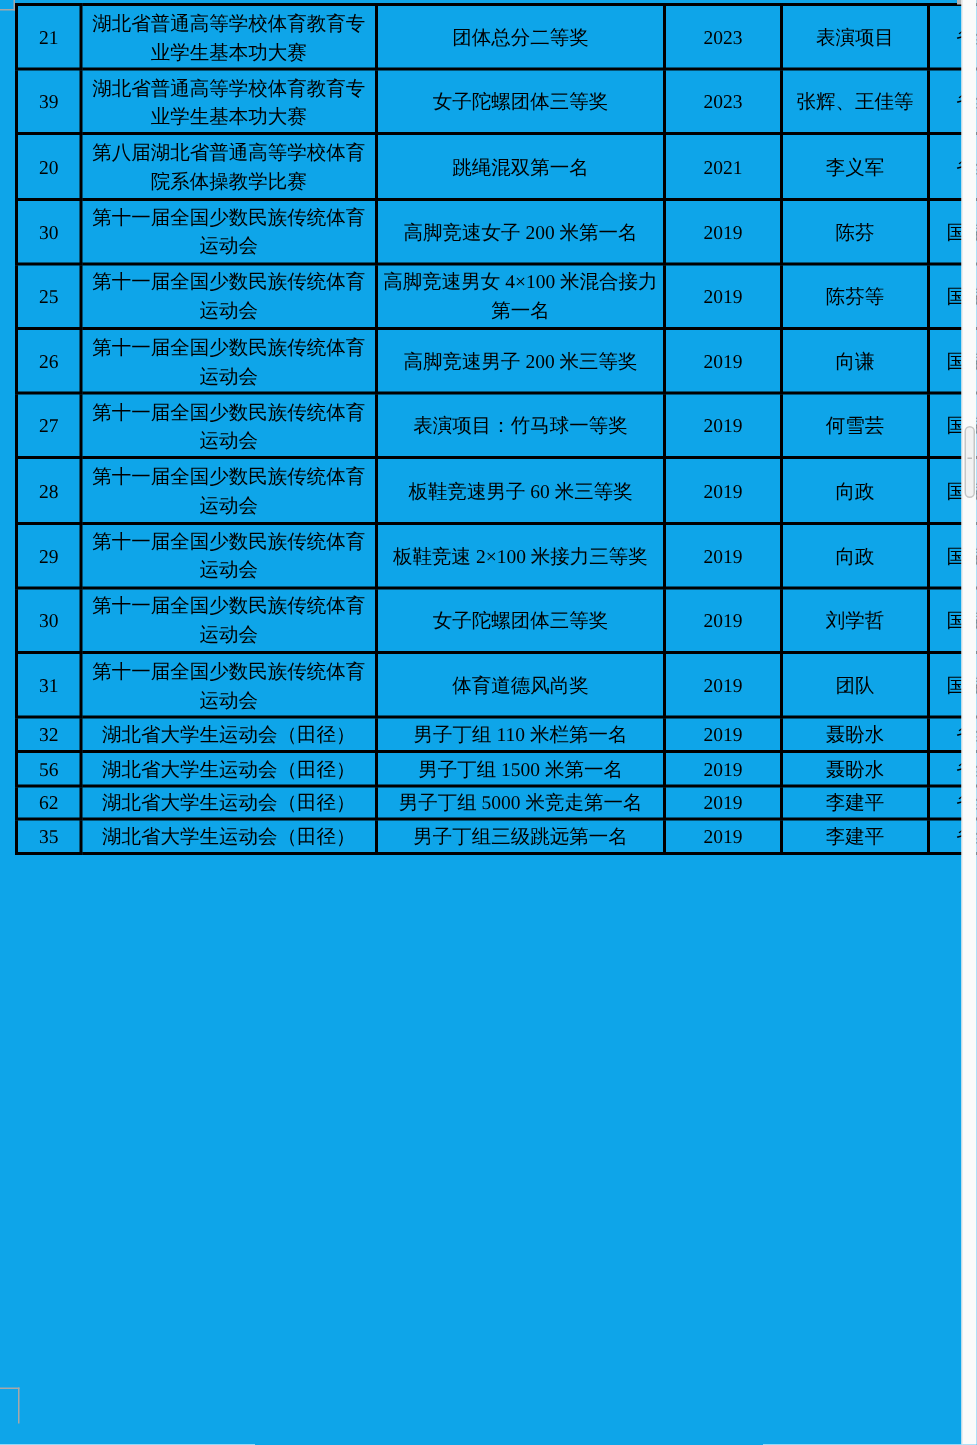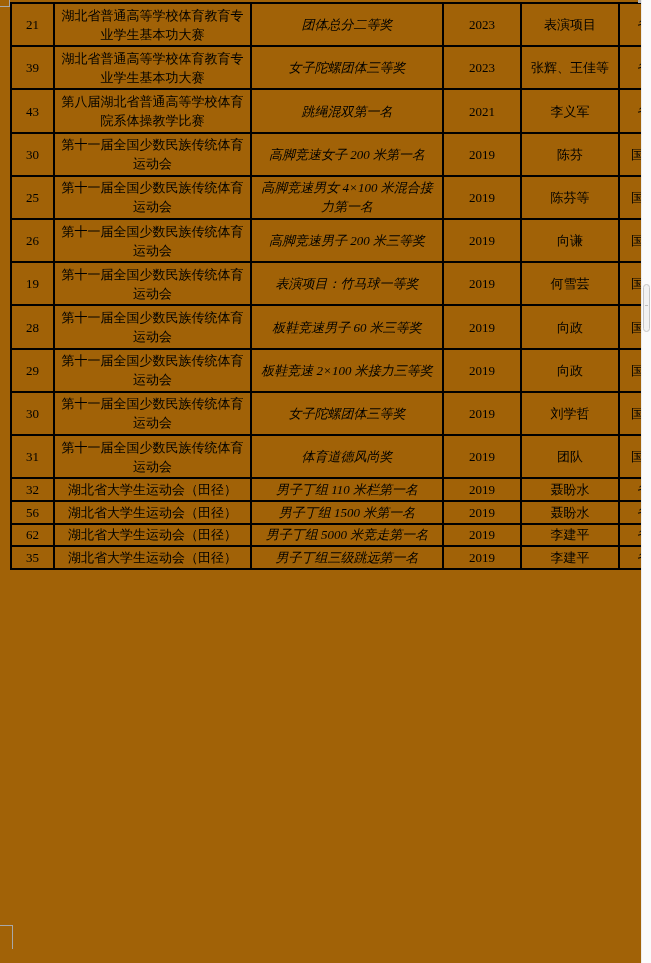--- a/index.html
+++ b/index.html
@@ -9,21 +9,21 @@
     width: 651px;
     height: 963px;
     overflow: hidden;
     font-family: "Liberation Serif", "DejaVu Serif", serif;
     color: #000000;
   }
   .page {
     position: relative;
     width: 651px;
     height: 963px;
-    background: #a16207;
+    background: #0ea5e9;
   }
   table.awards {
     position: absolute;
     left: 10px;
     top: 2px;
     width: 633px;
     height: 568px;
     border-collapse: collapse;
     table-layout: fixed;
   }
@@ -31,21 +31,21 @@
     border: 2px solid #000000;
     text-align: center;
     vertical-align: middle;
     font-size: 13px;
     line-height: 19px;
     padding: 0 3px;
     overflow: hidden;
   }
   td.c-no   { width: 35px;  }
   td.c-comp { width: 189px; }
-  td.c-awd  { width: 184px; font-style: italic; }
+  td.c-awd  { width: 184px; }
   td.c-year { width: 70px;  }
   td.c-win  { width: 90px;  }
   td.c-lvl  { width: 55px;  }
 
   
   .mark { position: absolute; background: #a8a8a8; }
   .mark-tl-h { left: 0; top: 6px; width: 10px; height: 1px; }
   .mark-tl-v { left: 9px; top: 0; width: 1px; height: 7px; }
   .mark-bl-h { left: 0; top: 925px; width: 13px; height: 1px; }
   .mark-bl-v { left: 12px; top: 925px; width: 1px; height: 24px; }
@@ -108,21 +108,21 @@
       </tr>
       <tr>
         <td class="c-no">39</td>
         <td class="c-comp">湖北省普通高等学校体育教育专业学生基本功大赛</td>
         <td class="c-awd">女子陀螺团体三等奖</td>
         <td class="c-year">2023</td>
         <td class="c-win">张辉、王佳等</td>
         <td class="c-lvl">省级</td>
       </tr>
       <tr>
-        <td class="c-no">43</td>
+        <td class="c-no">20</td>
         <td class="c-comp">第八届湖北省普通高等学校体育院系体操教学比赛</td>
         <td class="c-awd">跳绳混双第一名</td>
         <td class="c-year">2021</td>
         <td class="c-win">李义军</td>
         <td class="c-lvl">省级</td>
       </tr>
       <tr>
         <td class="c-no">30</td>
         <td class="c-comp">第十一届全国少数民族传统体育运动会</td>
         <td class="c-awd">高脚竞速女子 200 米第一名</td>
@@ -140,21 +140,21 @@
       </tr>
       <tr>
         <td class="c-no">26</td>
         <td class="c-comp">第十一届全国少数民族传统体育运动会</td>
         <td class="c-awd">高脚竞速男子 200 米三等奖</td>
         <td class="c-year">2019</td>
         <td class="c-win">向谦</td>
         <td class="c-lvl">国家级</td>
       </tr>
       <tr>
-        <td class="c-no">19</td>
+        <td class="c-no">27</td>
         <td class="c-comp">第十一届全国少数民族传统体育运动会</td>
         <td class="c-awd">表演项目：竹马球一等奖</td>
         <td class="c-year">2019</td>
         <td class="c-win">何雪芸</td>
         <td class="c-lvl">国家级</td>
       </tr>
       <tr>
         <td class="c-no">28</td>
         <td class="c-comp">第十一届全国少数民族传统体育运动会</td>
         <td class="c-awd">板鞋竞速男子 60 米三等奖</td>

